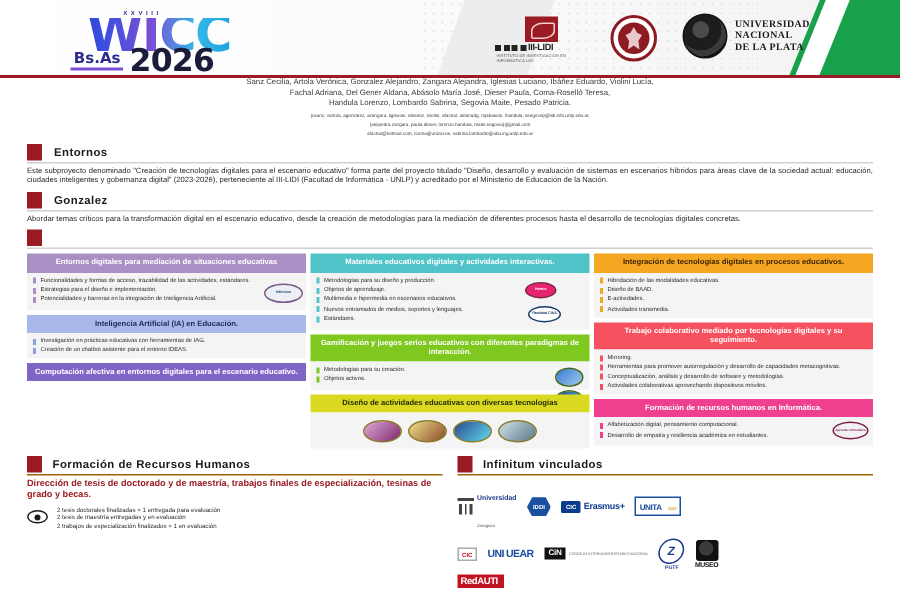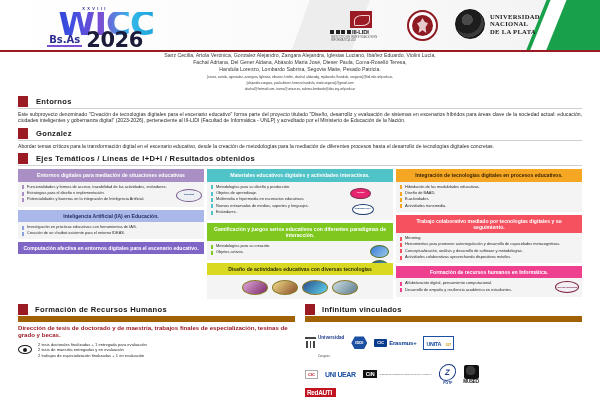--- a/index.html
+++ b/index.html
@@ -221,21 +221,21 @@
   .to3 { background: linear-gradient(135deg,#2a4a8a,#60d8f0); }
   .to4 { background: linear-gradient(135deg,#cfe0e8,#5a7a8a); }
 
   
   .bottom {
     display: grid; grid-template-columns: 1fr 1fr;
     gap: 10px; margin: 5px 18px 0 18px;
   }
   .sec-head-b {
     display: flex; align-items: center; gap: 7px;
-    border-bottom: 6px solid #a16207; padding-bottom: 1px;
+    border-bottom: 1px solid #a16207; padding-bottom: 1px;
   }
   .sub-bold {
     font-size: 6.1px; font-weight: bold; color: #9b1b24;
     line-height: 7.4px; margin-top: 2px;
   }
   .frh-row { display: flex; align-items: center; gap: 6px; margin-top: 3px; }
   .frh-icon {
     width: 14px; height: 9px; border-radius: 50%;
     border: 1px solid #1a1a1a; flex: none;
     display: flex; align-items: center; justify-content: center;
@@ -353,21 +353,20 @@
   <div class="body-text">Este subproyecto denominado "Creación de tecnologías digitales para el escenario educativo" forma parte del proyecto titulado "Diseño, desarrollo y evaluación de sistemas en escenarios híbridos para áreas clave de la sociedad actual: educación, ciudades inteligentes y gobernanza digital" (2023-2026), perteneciente al III-LIDI (Facultad de Informática - UNLP) y acreditado por el Ministerio de Educación de la Nación.</div>
 
   <div class="sec-head">
     <span class="sec-chip"></span>
     <span class="sec-title">Gonzalez</span>
   </div>
   <div class="body-text">Abordar temas críticos para la transformación digital en el escenario educativo, desde la creación de metodologías para la mediación de diferentes procesos hasta el desarrollo de tecnologías digitales concretas.</div>
 
   <div class="sec-head">
     <span class="sec-chip"></span>
-    <span class="sec-title">Ejes Temáticos / Líneas de I+D+I / Resultados obtenidos</span>
   </div>
 
   <div class="grid">
 
     <div class="col">
       <div class="card">
         <div class="card-hd hd-purple">Entornos digitales para mediación de situaciones educativas</div>
         <div class="card-bd">
           <div class="bullet bl-purple">Funcionalidades y formas de acceso, trazabilidad de las actividades, estándares.</div>
           <div class="bullet bl-purple">Estrategias para el diseño e implementación.</div>

